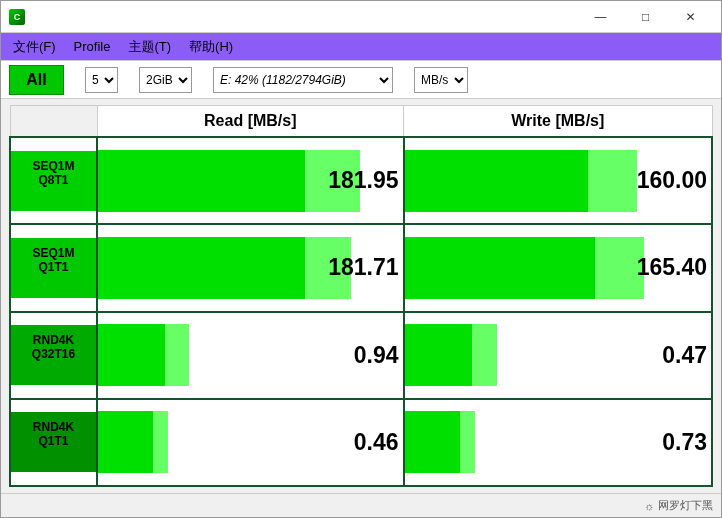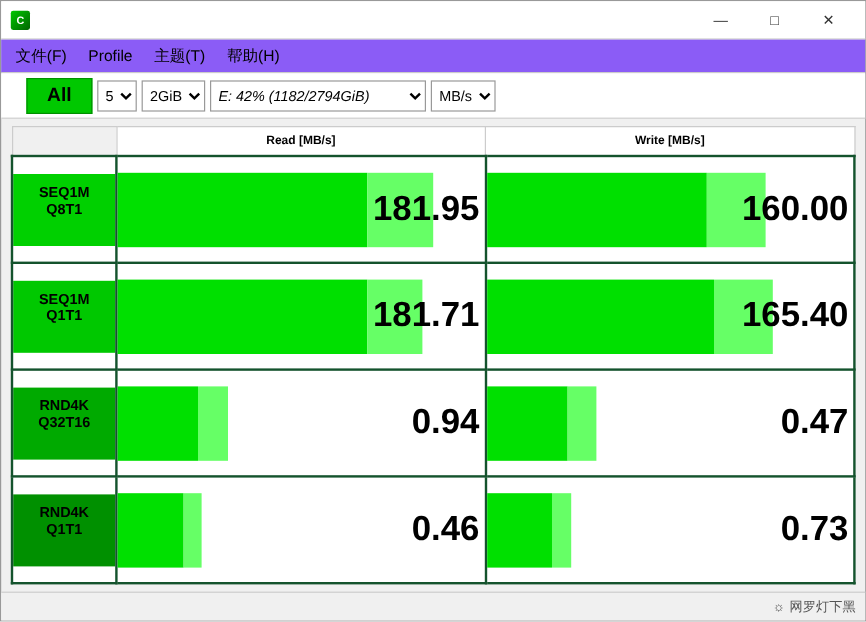--- a/index.html
+++ b/index.html
@@ -89,22 +89,22 @@
       color: #000;
       cursor: pointer;
       border-radius: 2px;
     }
 
     .toolbar {
       background: #fff;
       height: 38px;
       display: flex;
       align-items: center;
-      padding: 4px 21px;
-      gap: 4px;
+      padding: 4px 8px;
+      gap: 21px;
       border-bottom: 1px solid #ccc;
     }
 
     .all-btn {
       background: #00c800;
       color: #000;
       font-weight: bold;
       font-size: 16px;
       padding: 4px 16px;
       border: 1px solid #009000;
@@ -136,21 +136,21 @@
     .bench-table {
       width: 100%;
       border-collapse: collapse;
       flex: 1;
     }
 
     .bench-table th {
       background: #fff;
       padding: 6px 4px;
       font-weight: bold;
-      font-size: 10px;
+      font-size: 16px;
       text-align: center;
       border: 1px solid #ccc;
     }
 
     .bench-table td {
       border: 2px solid #14532d;
       padding: 0;
       background: #fff;
     }
 
@@ -162,21 +162,21 @@
       text-align: center;
       padding: 8px 10px;
       width: 85px;
       min-height: 60px;
       vertical-align: middle;
     }
 
     .bench-value {
       position: relative;
       z-index: 1;
-      font-size: 29px;
+      font-size: 23px;
       font-weight: bold;
       color: #000;
       text-align: right;
       width: 100%;
       display: block;
       padding-right: 4px;
     }
 
     .status-bar {
       height: 24px;

